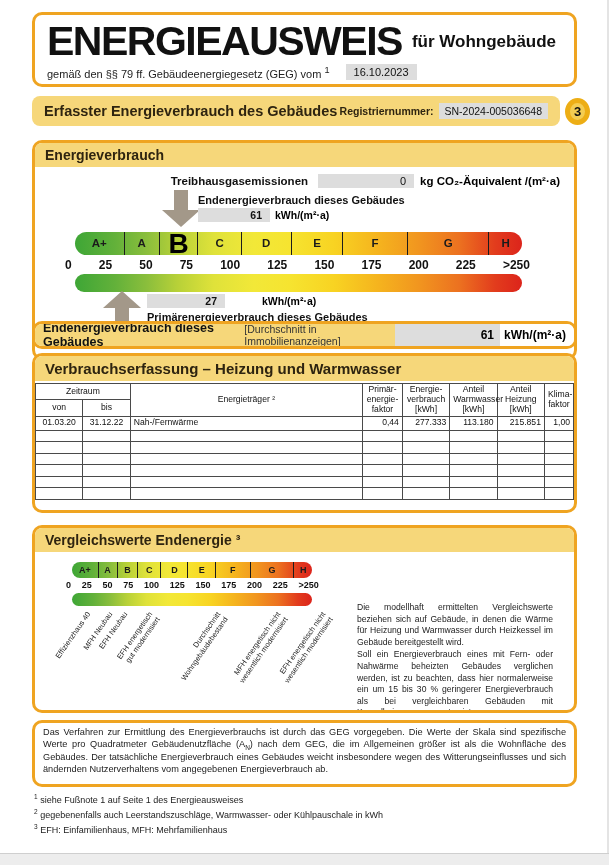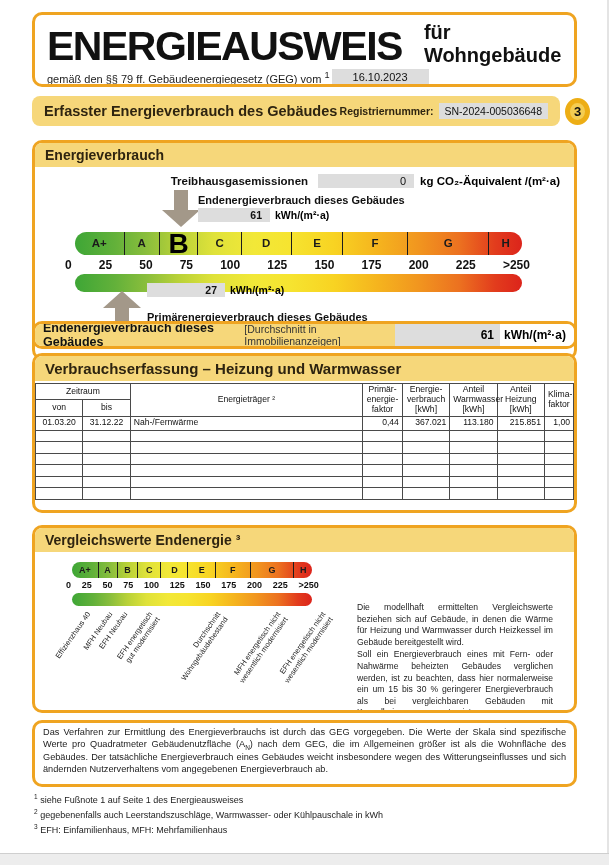--- a/index.html
+++ b/index.html
@@ -6,26 +6,26 @@
   body { font-family:"Liberation Sans", sans-serif; background:#fff; }
   .page { position:relative; width:609px; height:865px; background:#ffffff; overflow:hidden; }
   .edge-right { position:absolute; right:0; top:0; width:2px; height:100%; background:#e4e4e4; }
   .viewer-bottom { position:absolute; left:0; top:853px; width:100%; height:12px; background:#ededed; border-top:1px solid #cfcfcf; }
 
   .obox { position:absolute; left:32px; width:545px; border:3px solid #efa421; border-radius:10px; background:#fff; overflow:hidden; }
   .sect-head { background:#f6d77a; padding:4px 10px; font-weight:bold; font-size:14px; color:#2e2410; }
 
   
   .hdr { top:12px; height:75px; padding:6px 12px 4px 12px; }
-  .hdr-title-row { display:flex; align-items:flex-end;gap:12px; }
+  .hdr-title-row { display:flex; align-items:center; }
   .hdr-title { font-size:41px; font-weight:bold; letter-spacing:-1.5px; color:#111; line-height:1.0; }
-  .hdr-sub { font-size:20px; font-weight:bold; color:#111; margin-left:10px; }
+  .hdr-sub { font-size:17px; font-weight:bold; color:#111; margin-left:10px; }
   .hdr-law-row { display:flex; align-items:center; margin-top:2px; font-size:11px; color:#222; }
   .gbox { background:#ddd; color:#111; }
-  .date-box { margin-left:2px; padding:2px 21px; font-size:11px; }
+  .date-box { margin-left:16px; padding:2px 8px; font-size:11px; }
 
   
   .sbar-row { position:absolute; left:32px; top:96px; width:558px; display:flex; align-items:center; }
   .sbar { flex:0 0 528px; background:#f6d77a; border-radius:8px; padding:7px 12px; display:flex; align-items:center; }
   .sbar-title { font-weight:bold; font-size:14.5px; color:#2e2410; }
   .sbar-reg { margin-left:auto; display:flex; align-items:center; }
   .sbar-reg-label { font-weight:bold; font-size:10.5px; color:#2e2410; }
   .sbar-reg-val { margin-left:5px; padding:2px 6px; font-size:10.5px; }
   .page-circle { margin-left:5px; width:27px; height:27px; border-radius:50%; border:5px solid #edae15; background:#f4cd52; display:flex; align-items:center; justify-content:center; font-weight:bold; font-size:13px; color:#111; }
 
@@ -52,21 +52,21 @@
     background:linear-gradient(to right,#3ea636 0%,#63b13a 9%,#8abe3c 16%,#b8d138 23%,#dfe23a 31%,#f2e838 40%,#f6e430 48%,#f8d322 58%,#f5b31e 68%,#f1951f 77%,#ec7120 86%,#e23c1d 94%,#dc241b 100%); }
   .band-main { left:40px; top:44px; width:447px; height:23px; }
   .seg { display:flex; align-items:center; justify-content:center; }
   .seg:not(:last-child) { border-right:1.5px solid #1c1c1c; }
   .seg .letter { font-weight:bold; font-size:11.5px; color:#1b1b1b; line-height:23px; }
   .seg .letter.big { font-size:28px; color:#000; }
   .ticks { position:absolute; display:flex; justify-content:space-between; font-weight:bold; color:#111; }
   .ticks-main { left:30px; top:70px; width:465px; font-size:12px; }
   .bar2 { position:absolute; left:40px; top:86px; width:447px; height:18px; border-radius:9px;
     background:linear-gradient(to right,#3ea636 0%,#63b13a 9%,#8abe3c 16%,#b8d138 23%,#dfe23a 31%,#f2e838 40%,#f6e430 48%,#f8d322 58%,#f5b31e 68%,#f1951f 77%,#ec7120 86%,#e23c1d 94%,#dc241b 100%); }
-  .pbox-line { position:absolute; left:112px; top:95px; display:flex; align-items:center; }
+  .pbox-line { position:absolute; left:112px; top:106px; display:flex; align-items:center;gap:32px; }
   .pbox { width:78px; text-align:right; padding:1px 8px 1px 2px; font-size:10.5px; font-weight:bold; }
   .plabel { position:absolute; left:112px; top:123px; font-weight:bold; font-size:11px; color:#111; }
 
   
   .endrow { top:321px; height:28px; display:flex; align-items:stretch; }
   .endrow .left { flex:1; background:#f6d77a; display:flex; align-items:center; padding:0 8px; }
   .endrow .lbl { font-weight:bold; font-size:12.5px; color:#111; }
   .endrow .note { font-size:10.5px; color:#333; margin-left:6px; }
   .endrow .valbox { width:105px; background:#ddd; display:flex; align-items:center; justify-content:flex-end; padding-right:6px; font-weight:bold; font-size:12px; }
   .endrow .valunit { display:flex; align-items:center; padding:0 8px 0 4px; font-weight:bold; font-size:12px; background:#fff; }
@@ -248,21 +248,21 @@
       </tr>
       <tr>
         <th>von</th>
         <th>bis</th>
       </tr>
       <tr class="data">
         <td>01.03.20</td>
         <td>31.12.22</td>
         <td class="l">Nah-/Fernwärme</td>
         <td class="r">0,44</td>
-        <td class="r">367.021</td>
+        <td class="r">277.333</td>
         <td class="r">113.180</td>
         <td class="r">215.851</td>
         <td class="r">1,00</td>
       </tr>
       <tr class="empty">
             <td></td>
             <td></td>
             <td></td>
             <td></td>
             <td></td>

